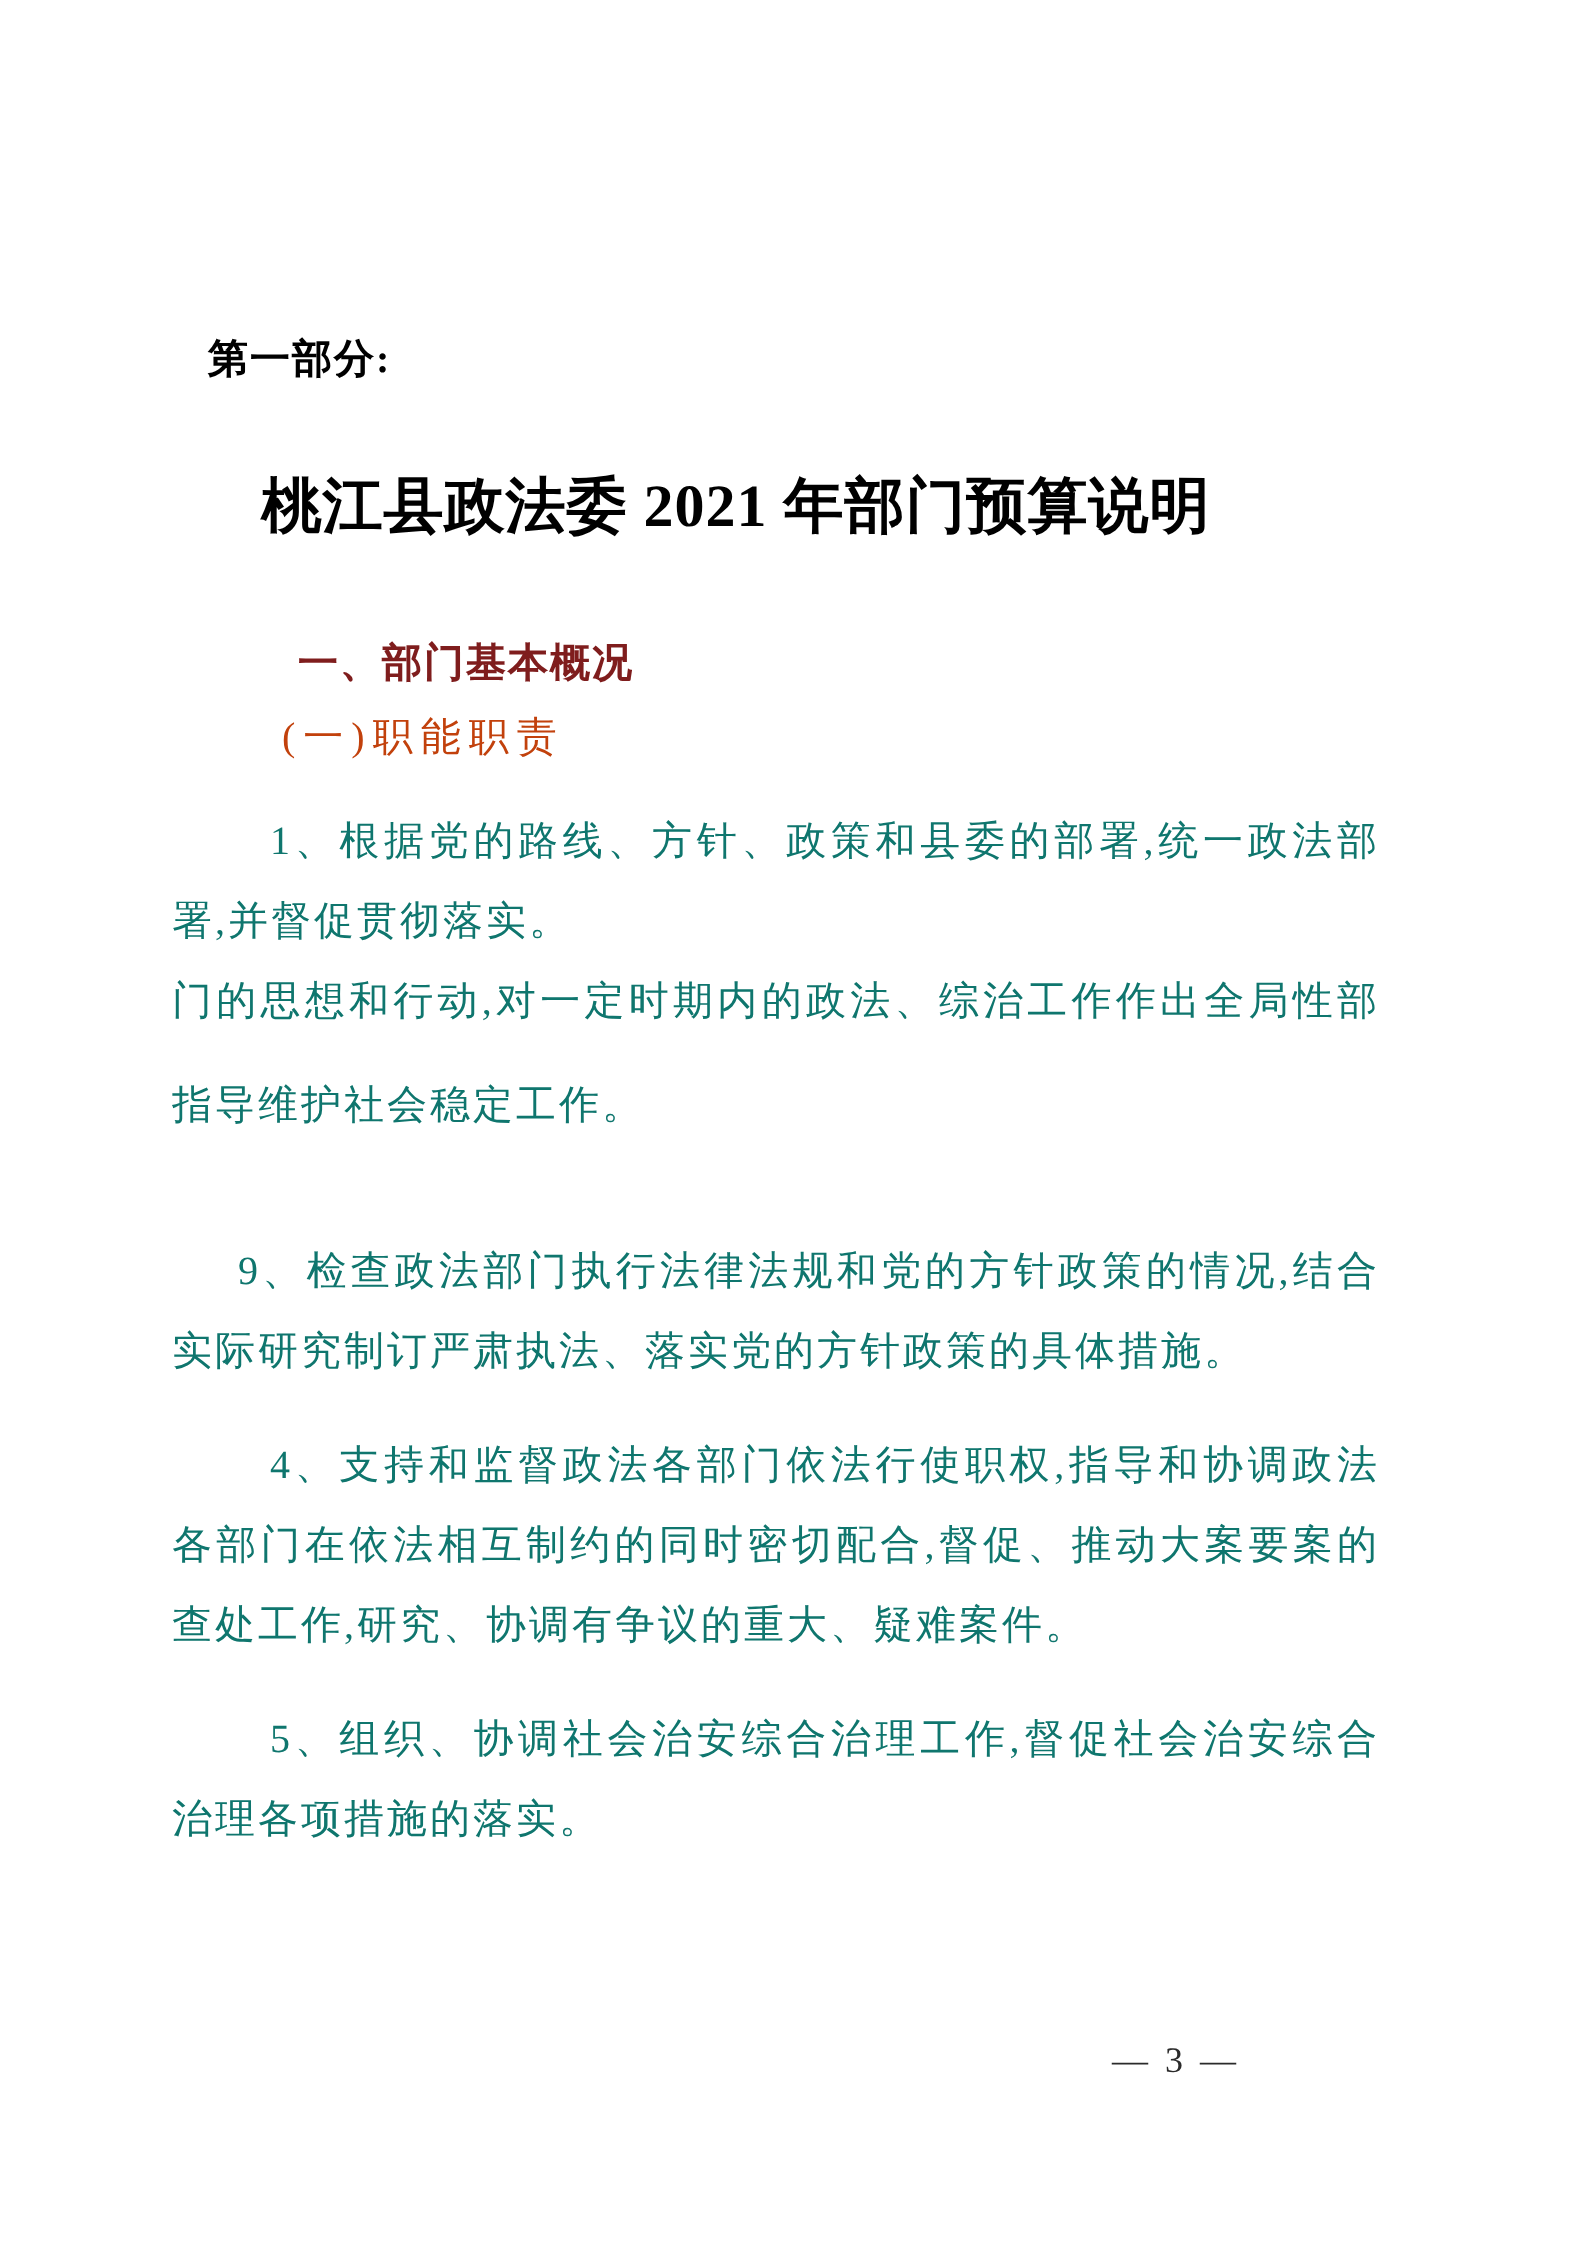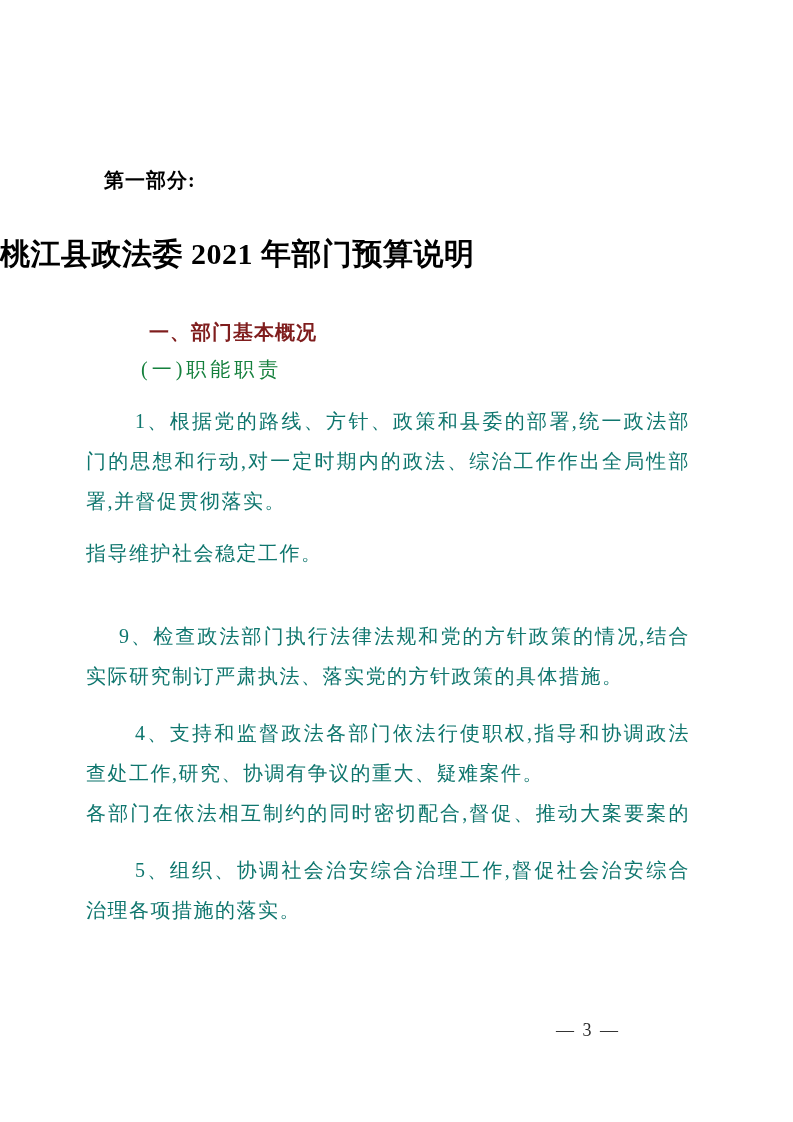--- a/index.html
+++ b/index.html
@@ -25,21 +25,21 @@
     letter-spacing: 1px;
     color: #000000;
     line-height: 1.2;
   }
   .doc-title {
     position: absolute;
     left: 0;
     top: 235px;
     width: 100%;
     margin: 0;
-    text-align: left;
+    text-align: center;
     font-size: 30px;
     font-weight: 700;
     letter-spacing: 0.5px;
     color: #000000;
     line-height: 1.25;
   }
   .section-heading {
     position: absolute;
     left: 149px;
     top: 319px;
@@ -50,21 +50,21 @@
     color: #7f1d1d;
     line-height: 1.3;
   }
   .sub-heading {
     position: absolute;
     left: 141px;
     top: 356px;
     font-size: 20px;
     font-weight: 400;
     letter-spacing: 4px;
-    color: #15803d;
+    color: #c2410c;
     line-height: 1.3;
   }
   .para {
     position: absolute;
     left: 86px;
     width: 604px;
   }
   .line {
     font-size: 20px;
     line-height: 40px;
@@ -100,37 +100,37 @@
   <div class="part-label">第一部分:</div>
 
   <h1 class="doc-title">桃江县政法委 2021 年部门预算说明</h1>
 
   <div class="section-heading">一、部门基本概况</div>
 
   <div class="sub-heading">(一)职能职责</div>
 
   <div class="para" style="top:401px">
     <div class="line just ind">1、根据党的路线、方针、政策和县委的部署,统一政法部</div>
+    <div class="line">署,并督促贯彻落实。</div>
     <div class="line just">门的思想和行动,对一定时期内的政法、综治工作作出全局性部</div>
-    <div class="line">署,并督促贯彻落实。</div>
   </div>
 
   <div class="para" style="top:533px">
     <div class="line">指导维护社会稳定工作。</div>
   </div>
 
   <div class="para" style="top:616px">
     <div class="line just ind-sm">9、检查政法部门执行法律法规和党的方针政策的情况,结合</div>
     <div class="line">实际研究制订严肃执法、落实党的方针政策的具体措施。</div>
   </div>
 
   <div class="para" style="top:713px">
     <div class="line just ind">4、支持和监督政法各部门依法行使职权,指导和协调政法</div>
+    <div class="line just">各部门在依法相互制约的同时密切配合,督促、推动大案要案的</div>
     <div class="line">查处工作,研究、协调有争议的重大、疑难案件。</div>
-    <div class="line just">各部门在依法相互制约的同时密切配合,督促、推动大案要案的</div>
   </div>
 
   <div class="para" style="top:850px">
     <div class="line just ind">5、组织、协调社会治安综合治理工作,督促社会治安综合</div>
     <div class="line">治理各项措施的落实。</div>
   </div>
 
   <div class="page-number">— 3 —</div>
 
 </div>

